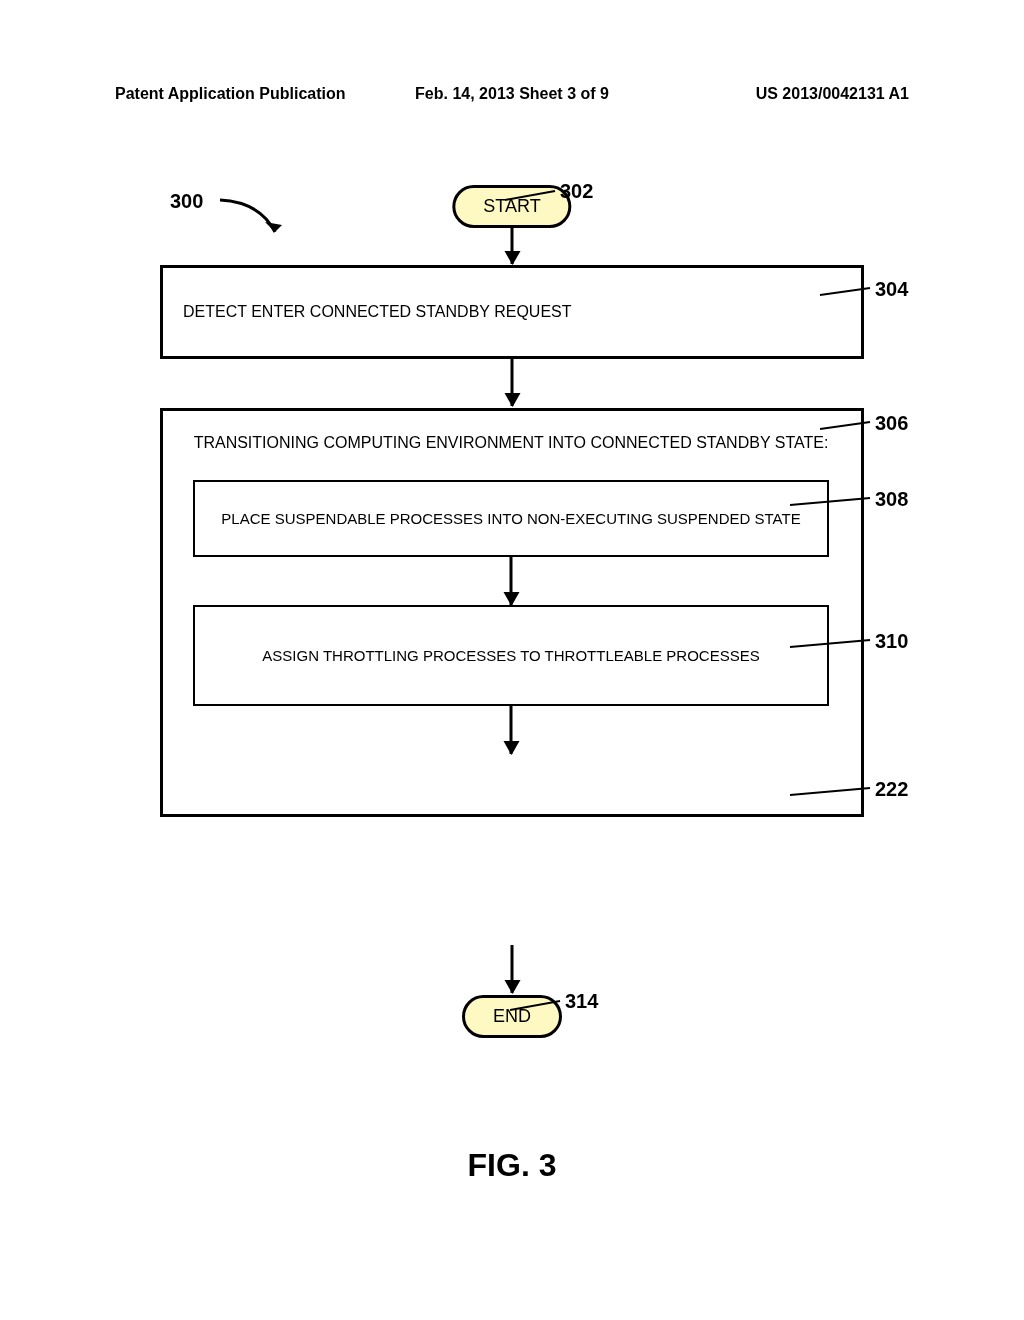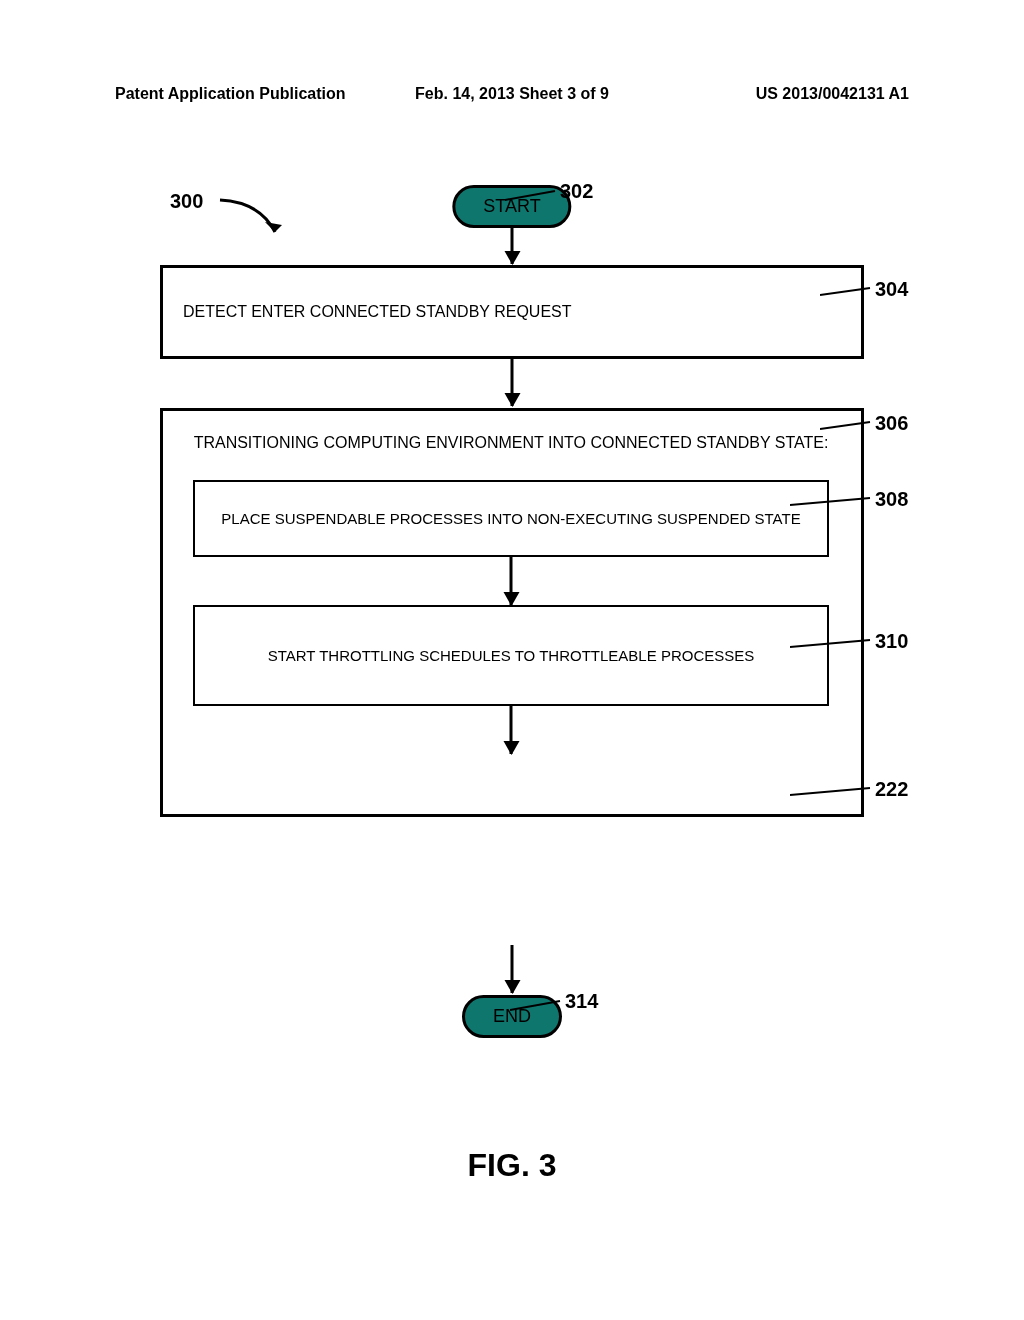--- a/index.html
+++ b/index.html
@@ -43,21 +43,21 @@
       position: absolute;
       font-weight: bold;
       font-size: 20px;
     }
     .terminal {
       border: 3px solid black;
       border-radius: 25px;
       padding: 8px 28px;
       font-size: 18px;
       font-weight: normal;
-      background: #0f766e;
+      background: #fef9c3;
       display: inline-block;
     }
     .process-box {
       border: 3px solid black;
       background: white;
       text-align: left;
       padding: 35px 20px;
       font-size: 16px;
       position: relative;
     }
@@ -160,21 +160,21 @@
       <span>PLACE SUSPENDABLE PROCESSES INTO NON-EXECUTING SUSPENDED STATE</span>
     </div>
 
     <div style="position:relative; height:48px;">
       <div class="arrow-down" style="height:48px; position:absolute; left:50%; transform:translateX(-50%);">
         <div class="arrow-head"></div>
       </div>
     </div>
 
     <div class="process-box-sm" style="padding:40px 20px;">
-      <span>START THROTTLING SCHEDULES TO THROTTLEABLE PROCESSES</span>
+      <span>ASSIGN THROTTLING PROCESSES TO THROTTLEABLE PROCESSES</span>
     </div>
 
     <div style="position:relative; height:48px;">
       <div class="arrow-down" style="height:48px; position:absolute; left:50%; transform:translateX(-50%);">
         <div class="arrow-head"></div>
       </div>
     </div>
 
   </div>
 

